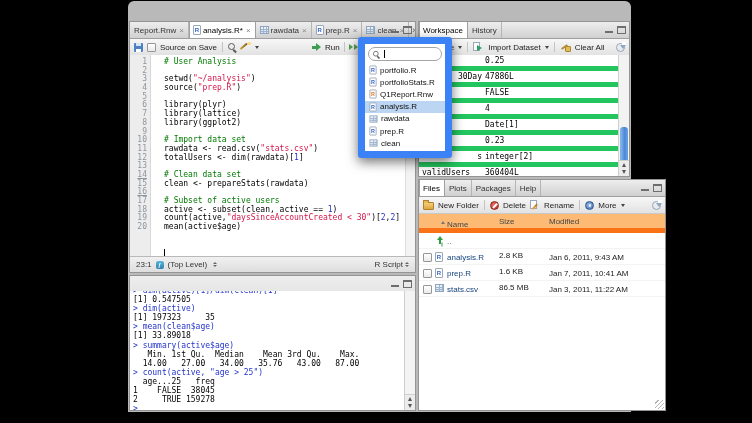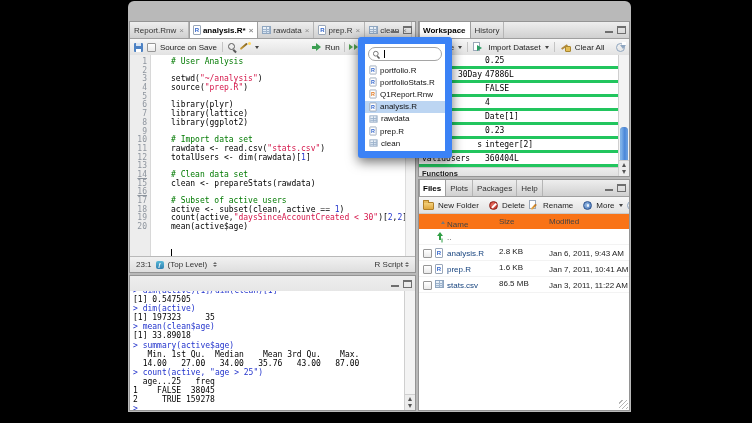--- a/index.html
+++ b/index.html
@@ -14,27 +14,27 @@
          color:#2e2e2e;text-shadow:0 1px 0 rgba(255,255,255,.6)}
   .light{position:absolute;top:5px;width:9px;height:9px;border-radius:50%;box-shadow:inset 0 1px 1px rgba(255,255,255,.6)}
   .light.red{left:9px;background:radial-gradient(circle at 3px 3px,#ffa29a,#e4473c);border:1px solid #a33}
   .light.yellow{left:24px;background:radial-gradient(circle at 3px 3px,#ffe9a8,#e8a320);border:1px solid #a5790f}
   .light.green{left:39px;background:radial-gradient(circle at 3px 3px,#b4eda0,#43a832);border:1px solid #3a7d23}
   
   .pane{position:absolute;background:#fff;border:1px solid #949494;box-sizing:border-box;overflow:hidden}
   #source-pane{left:1px;top:20px;width:287px;height:252px}
   #console-pane{left:1px;top:274px;width:287px;height:136px}
   #workspace-pane{left:290px;top:20px;width:212px;height:156px}
-  #files-pane{left:290px;top:178px;width:212px;height:232px}
+  #files-pane{left:290px;top:178px;width:248px;height:232px}
   
   .tabbar{height:16px;background:linear-gradient(#eeeeee,#d0d0d0);border-bottom:1px solid #9f9f9f;
           display:flex;align-items:stretch;position:relative;font-size:8px;color:#333}
   .tabs{display:flex;align-items:stretch}
   .tab{display:flex;align-items:center;gap:2px;padding:0 4px;border-right:1px solid #b5b5b5;white-space:nowrap}
-  .tab.active{background:#fff;font-weight:bold;color:#000;border-right:1px solid #9f9f9f;box-shadow:inset 1px 0 0 #9f9f9f}
+  .tab.active{background:#fff;font-weight:normal;color:#000;border-right:1px solid #9f9f9f;box-shadow:inset 1px 0 0 #9f9f9f}
   .tab .x{color:#8a8a8a;font-size:8px;margin-left:1px}
   .chev{align-self:center;color:#555;font-size:9px;padding:0 3px}
   .winbtns{position:absolute;right:3px;top:4px;display:flex;gap:4px;align-items:center}
   .wb-min{width:8px;height:2px;background:#6e6e6e;margin-top:4px}
   .wb-max{width:7px;height:5px;border:1px solid #6e6e6e;border-top-width:2px;background:transparent}
   
   .toolbar{height:16px;background:linear-gradient(#f7f7f7,#e2e2e2);border-bottom:1px solid #c9c9c9;
            display:flex;align-items:center;padding:0 4px;gap:4px;font-size:8px;color:#222;position:relative;white-space:nowrap}
   .tsep{width:1px;height:10px;background:#c4c4c4;margin:0 1px}
   .tspring{margin-left:auto}
@@ -95,21 +95,21 @@
   .ic-nav::after{content:"";position:absolute;right:0;top:0;border-left:3px solid transparent;border-right:3px solid transparent;border-bottom:4px solid #667;transform:rotate(45deg)}
   .tri-d{width:0;height:0;border-left:2.5px solid transparent;border-right:2.5px solid transparent;border-top:3px solid #444;display:inline-block;flex:none}
   .updown{display:inline-flex;flex-direction:column;gap:1px;margin-left:2px}
   .updown i{width:0;height:0;border-left:2px solid transparent;border-right:2px solid transparent;display:block}
   .updown .u{border-bottom:2.5px solid #666}
   .updown .d{border-top:2.5px solid #666}
   
   .codearea{position:absolute;left:0;right:0;top:33px;bottom:15px;background:#fff;display:flex;overflow:hidden}
   .gutter{width:21px;background:#ededed;border-right:1px solid #d8d8d8;color:#8e959e;
           font:8px/8.7px "DejaVu Sans Mono",monospace;text-align:right;padding:3px 3px 0 0;box-sizing:border-box;flex:none}
-  .code{flex:1;font:8px/8.7px "DejaVu Sans Mono",monospace;padding:3px 0 0 20px;white-space:pre;color:#000;overflow:hidden}
+  .code{flex:1;font:8px/8.7px "DejaVu Sans Mono",monospace;padding:3px 0 0 13px;white-space:pre;color:#000;overflow:hidden}
   .code .ln{height:8.7px}
   .seg-c{color:#007a00}.seg-s{color:#d5164a}.seg-n{color:#2233cc}.seg-p{color:#000}
   .caret{display:inline-block;width:1px;height:8px;background:#000;vertical-align:-1px}
   .vscroll{position:absolute;right:0;top:33px;bottom:15px;width:9px;background:#f4f4f4;border-left:1px solid #ddd}
   .vscroll .vthumb{position:absolute;left:1px;right:1px;top:2px;height:24px;border-radius:4px;background:linear-gradient(90deg,#d6dde6,#b3bfcd)}
   .statusbar{position:absolute;left:0;right:0;bottom:0;height:15px;background:linear-gradient(#f1f1f1,#dedede);
              border-top:1px solid #b9b9b9;display:flex;align-items:center;gap:4px;padding:0 6px;font-size:8px;color:#333}
   .statusbar .right{margin-left:auto;display:flex;align-items:center}
   
   .chead{height:15px;background:linear-gradient(#eeeeee,#d6d6d6);border-bottom:1px solid #ababab;
@@ -119,32 +119,32 @@
   .cbody{position:absolute;left:0;right:0;top:15px;bottom:0;background:#fff;overflow:hidden}
   .clines{position:absolute;left:3px;right:13px;top:0;bottom:0;overflow:hidden;font:8px/9.1px "DejaVu Sans Mono",monospace;white-space:pre}
   .cl-in{color:#2233cc}.cl-out{color:#000}
   .scrollcol{position:absolute;right:0;top:0;bottom:0;width:10px;background:#f3f3f3;border-left:1px solid #cfcfcf}
   .aquathumb{position:absolute;left:1px;right:1px;border-radius:4px;background:linear-gradient(90deg,#8fc1f0,#4a86d8 60%,#75aae6);box-shadow:inset 0 0 1px #2d5ea8}
   .sbarrows{position:absolute;left:0;right:0;bottom:0;height:15px;border-top:1px solid #cfcfcf;background:#ececec}
   .sbarrows .au{position:absolute;left:2.5px;top:2px;border-left:2.5px solid transparent;border-right:2.5px solid transparent;border-bottom:4px solid #555}
   .sbarrows .ad{position:absolute;left:2.5px;bottom:2px;border-left:2.5px solid transparent;border-right:2.5px solid transparent;border-top:4px solid #555}
   
   .wgrid{position:absolute;left:0;right:10px;top:33px;bottom:0;background:#fff;font:8px/11px "DejaVu Sans Mono",monospace}
-  .wrow{height:11px;border-bottom:3px solid #22c55e;position:relative;white-space:nowrap;overflow:hidden}
+  .wrow{height:11px;border-bottom:5px solid #22c55e;position:relative;white-space:nowrap;overflow:hidden}
   .wname{position:absolute;left:3px;top:0;width:60px;color:#000}
   .wname.frag{text-align:right}
   .wval{position:absolute;left:66px;top:0;color:#000}
   .wsection{height:11px;background:linear-gradient(#ececec,#dfdfdf);border-top:1px solid #cdcdcd;border-bottom:1px solid #cdcdcd;
             font:bold 7.5px/11px "Liberation Sans",sans-serif;color:#222;padding-left:3px;box-sizing:border-box}
   
   .crumbbar{height:15px;background:#fff;border-bottom:1px solid #e2e2e2;display:flex;align-items:center;gap:4px;padding:0 4px;font-size:8px;color:#222;position:relative}
   .crumbbar .folderlink{color:#1d4f9e}
   .crumbbar .sep{color:#999}
   .crumbbar .more{position:absolute;right:4px;color:#777;letter-spacing:1px}
-  .fhead{height:14px;border-bottom:1px solid #f97316;position:relative;font-size:8px;color:#444;background:#f97316}
+  .fhead{height:14px;border-bottom:5px solid #f97316;position:relative;font-size:8px;color:#444;background:#fdba74}
   .fhead span{position:absolute;top:3px}
   .frow{height:15px;position:relative;font-size:8px;color:#222;border-bottom:1px solid #f3f3f3}
   .frow .cbx{position:absolute;left:4px;top:4px}
   .frow .fic{position:absolute;left:16px;top:2.5px}
   .frow .fname{position:absolute;left:28px;top:3.5px;color:#16437e}
   .frow .fsize{position:absolute;left:80px;top:2px}
   .frow .fmod{position:absolute;left:130px;top:3.5px}
   .sortup{display:inline-block;width:0;height:0;border-left:2.5px solid transparent;border-right:2.5px solid transparent;border-bottom:3.5px solid #777;margin-right:2px}
   .grip{position:absolute;right:1px;bottom:1px;width:9px;height:9px;
         background:repeating-linear-gradient(135deg,transparent 0 2px,#b5b5b5 2px 3px)}

